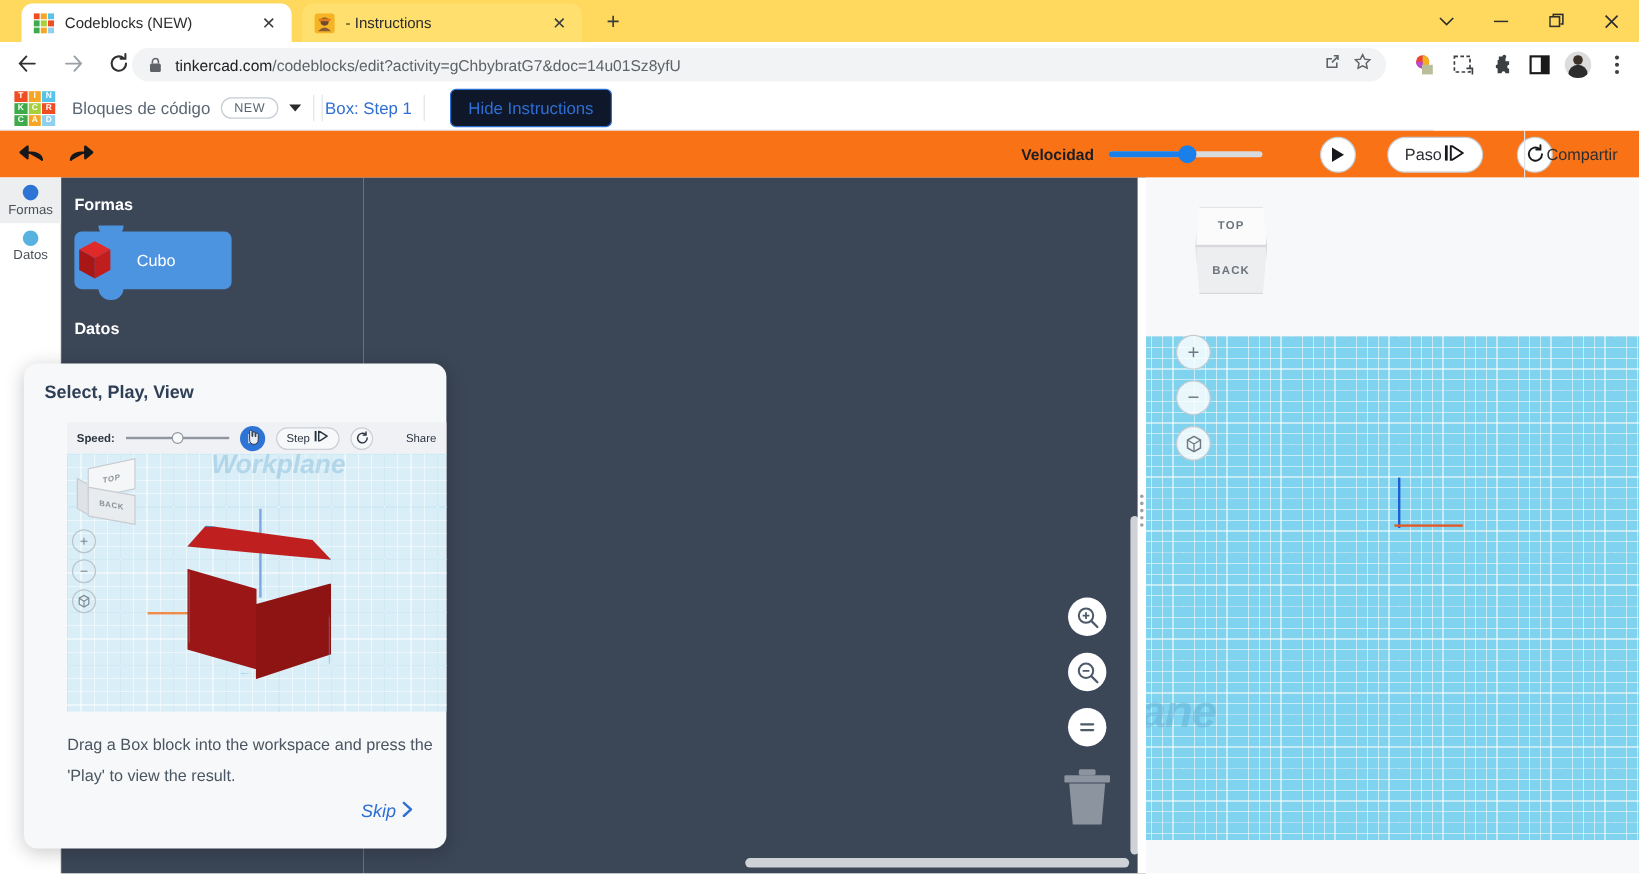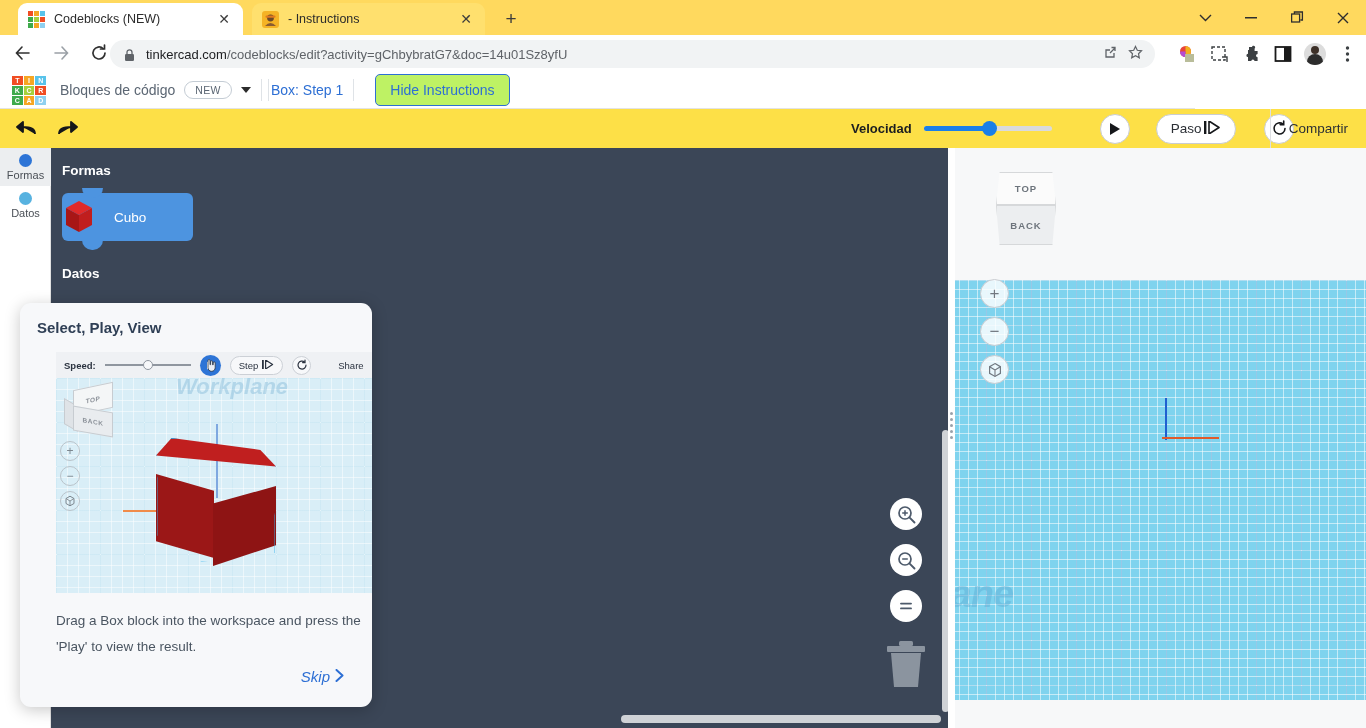--- a/index.html
+++ b/index.html
@@ -98,27 +98,27 @@
   }
   .caret-down {
     margin-left: 9px; width: 0; height: 0;
     border-left: 5px solid transparent; border-right: 5px solid transparent;
     border-top: 6px solid #2b2b2b;
   }
   .hsep { width: 1px; height: 22px; background: #dfe3e7; margin: 0 10px; }
   .step-label { font-size: 14px; color: #2d6fd4; }
   .btn-hide {
     border: 1px solid #2d6fd4; border-radius: 5px; color: #2d6fd4;
-    font-size: 14px; padding: 7px 14px; background: #bef264; margin-left: 11px;
+    font-size: 14px; padding: 7px 14px; background: #0f172a; margin-left: 11px;
   }
 
   
   .tc-toolbar {
     position: absolute; left: 0; top: 109px; width: 1366px; height: 39px;
-    background: #fde047; display: flex; align-items: center;
+    background: #f97316; display: flex; align-items: center;
   }
   .undo-redo { display: flex; gap: 18px; padding-left: 14px; }
   .arrow-btn { width: 24px; height: 24px; color: #15171a; display: flex; align-items: center; justify-content: center; }
   .speed-wrap {
     position: absolute; left: 851px; top: 0; height: 39px;
     display: flex; align-items: center; gap: 12px;
   }
   .speed-label { font-size: 13px; color: #1b1d20; font-weight: bold; }
   .slider { position: relative; width: 128px; height: 5px; background: #d9dadd; border-radius: 3px; }
   .slider .fill { position: absolute; left: 0; top: 0; height: 5px; width: 66px; background: #1a7fe8; border-radius: 3px; }

